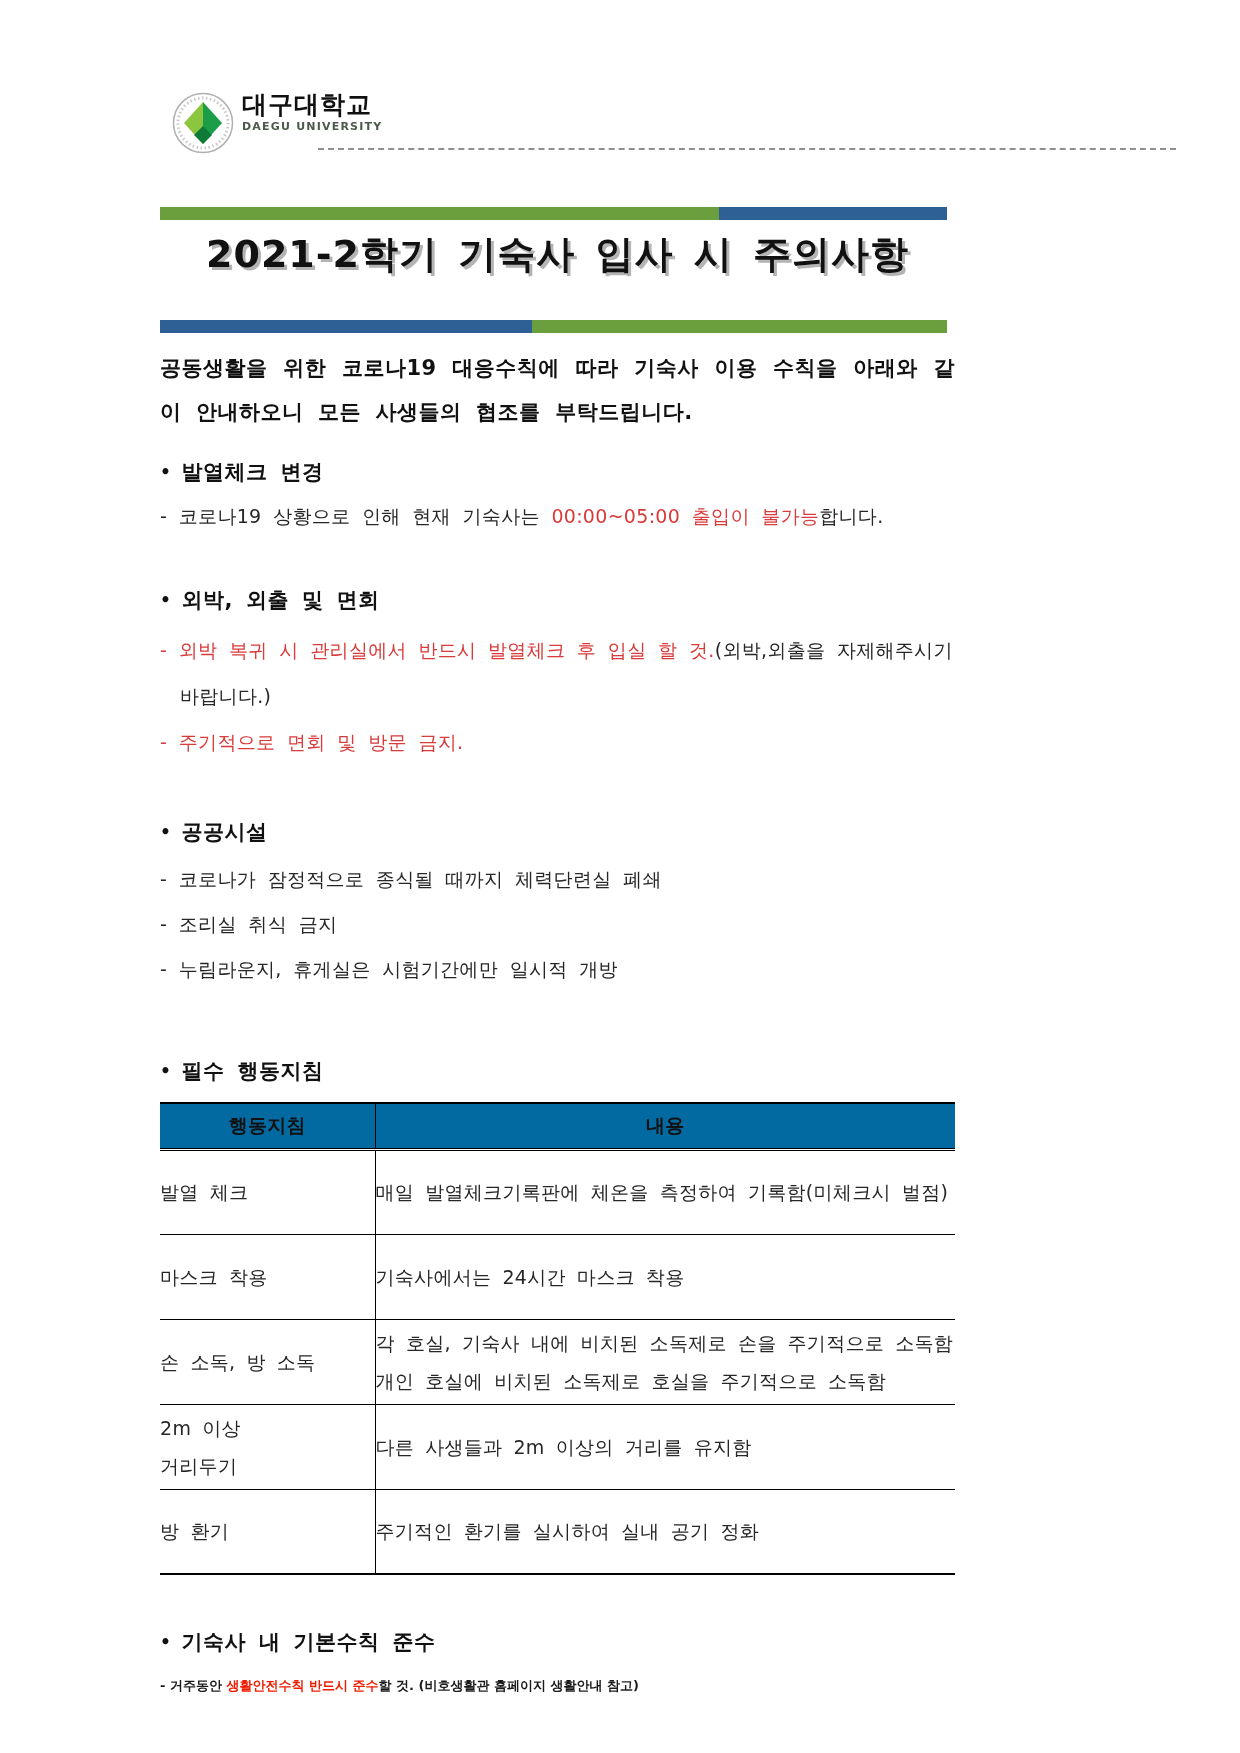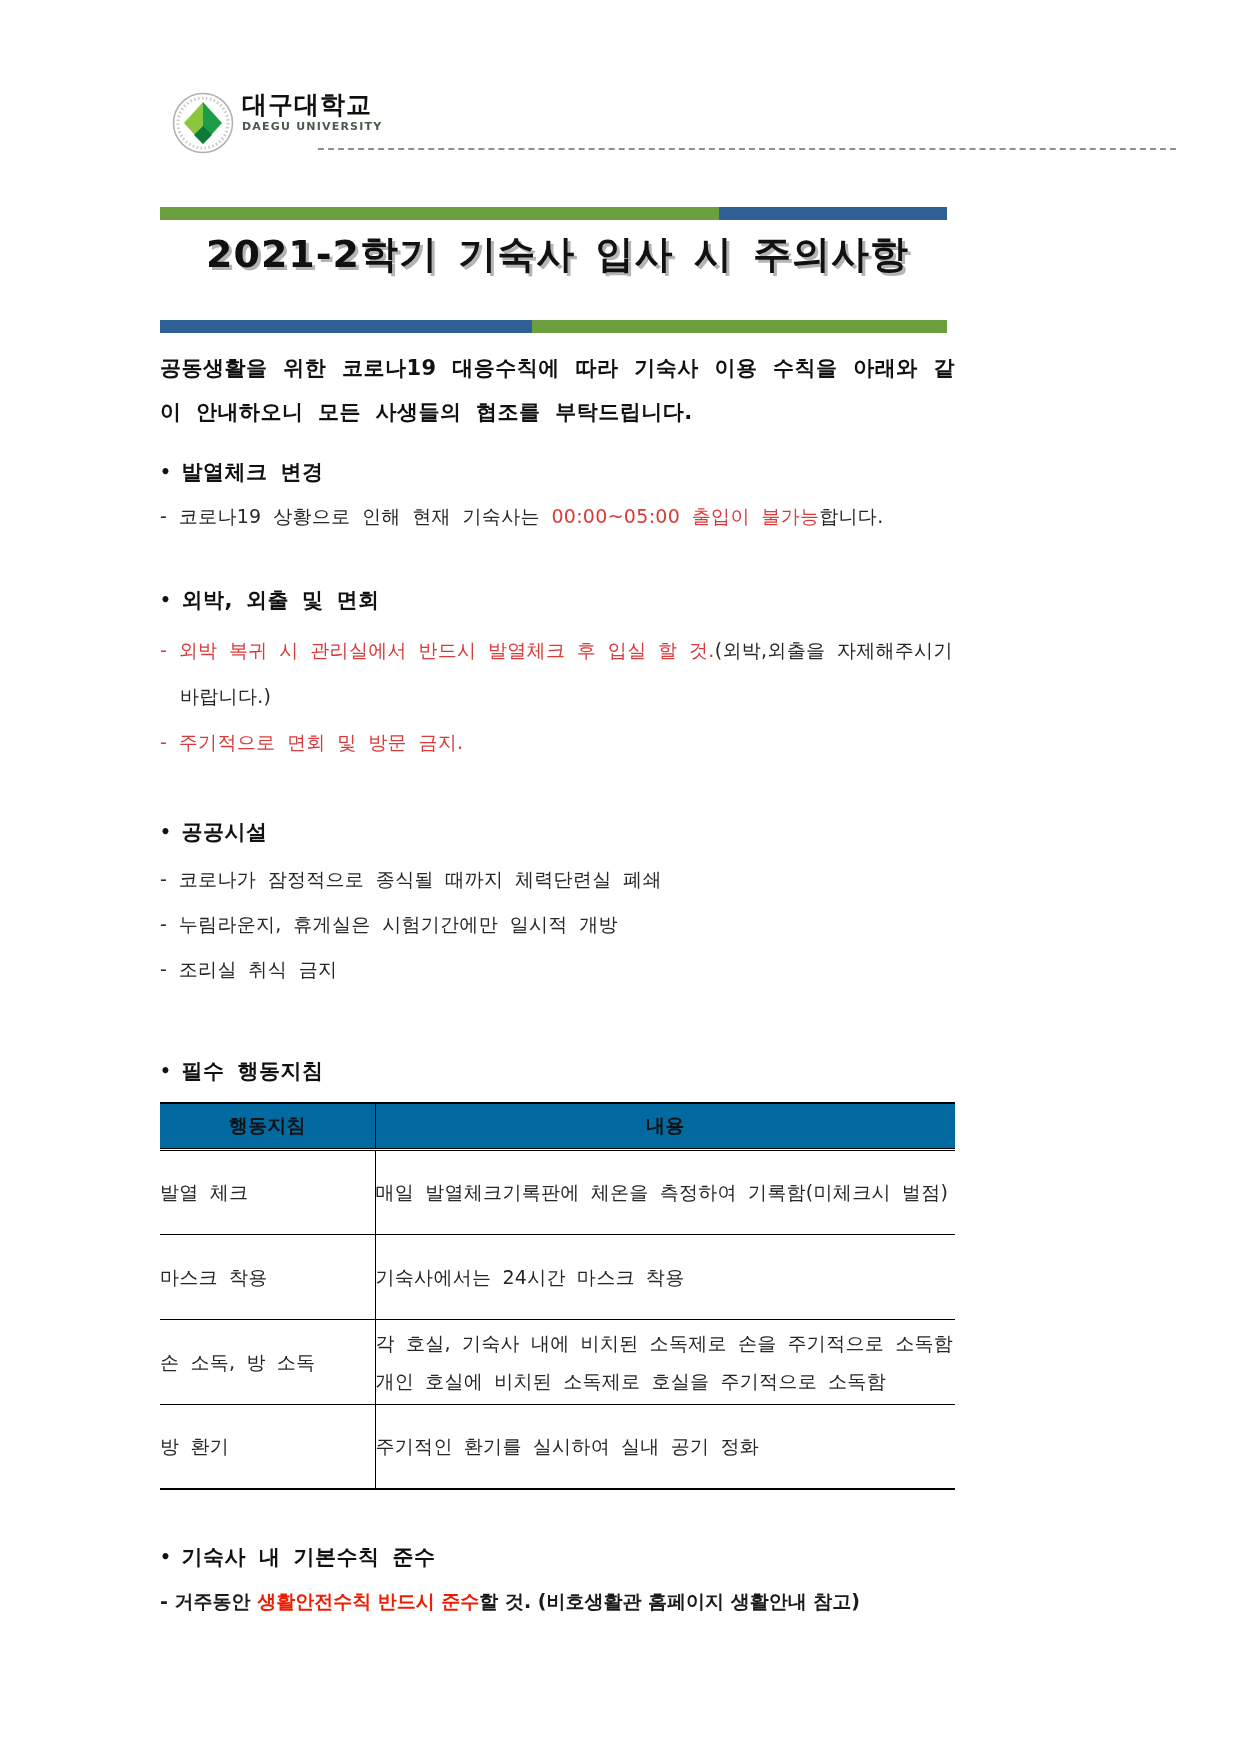--- a/index.html
+++ b/index.html
@@ -93,21 +93,21 @@
   table.notice td {
     height:85px;
     border-bottom:1px solid #000;
     vertical-align:middle;
     line-height:38px;
   }
   table.notice tr:last-child td { border-bottom:none; }
   .col-action { width:215px; border-right:1px solid #000; }
 
   .s-rules { margin-top:52px; }
-  .rules-line { margin-top:13px; font-size:19px; font-weight:bold; line-height:32px; }
+  .rules-line { margin-top:13px; font-size:13px; font-weight:bold; line-height:32px; }
 </style>
 </head>
 <body>
 
 <div class="page">
 
   <div class="logo-row">
     <svg class="emblem" viewBox="0 0 62 62">
       <circle cx="31" cy="31" r="29.5" fill="#ffffff" stroke="#b0b0b0" stroke-width="1.5"></circle>
       <circle cx="31" cy="31" r="25" fill="none" stroke="#c9c9c9" stroke-width="3" stroke-dasharray="1.5,2.5"></circle>
@@ -156,22 +156,22 @@
       </div>
       <div class="rule-line outing-l2 red">- 주기적으로 면회 및 방문 금지.</div>
     </div>
 
     <div class="s-facility">
       <div class="section-heading">
         <span class="bullet">•</span><span>공공시설</span>
       </div>
       <div class="facility-list">
         <div class="rule-line facility-item">- 코로나가 잠정적으로 종식될 때까지 체력단련실 폐쇄</div>
+        <div class="rule-line facility-item">- 조리실 취식 금지</div>
         <div class="rule-line facility-item">- 누림라운지, 휴게실은 시험기간에만 일시적 개방</div>
-        <div class="rule-line facility-item">- 조리실 취식 금지</div>
       </div>
     </div>
 
     <div class="s-guideline">
       <div class="section-heading">
         <span class="bullet">•</span><span>필수 행동지침</span>
       </div>
 
       <table class="notice">
         <thead>
@@ -190,20 +190,27 @@
             <td>기숙사에서는 24시간 마스크 착용</td>
           </tr>
           <tr>
             <td class="col-action">손 소독, 방 소독</td>
             <td>
               <div>각 호실, 기숙사 내에 비치된 소독제로 손을 주기적으로 소독함</div>
               <div>개인 호실에 비치된 소독제로 호실을 주기적으로 소독함</div>
             </td>
           </tr>
           <tr>
+            <td class="col-action">
+              <div>2m 이상</div>
+              <div>거리두기</div>
+            </td>
+            <td>다른 사생들과 2m 이상의 거리를 유지함</td>
+          </tr>
+          <tr>
             <td class="col-action">방 환기</td>
             <td>주기적인 환기를 실시하여 실내 공기 정화</td>
           </tr>
         </tbody>
       </table>
     </div>
 
     <div class="s-rules">
       <div class="section-heading">
         <span class="bullet">•</span><span>기숙사 내 기본수칙 준수</span>

